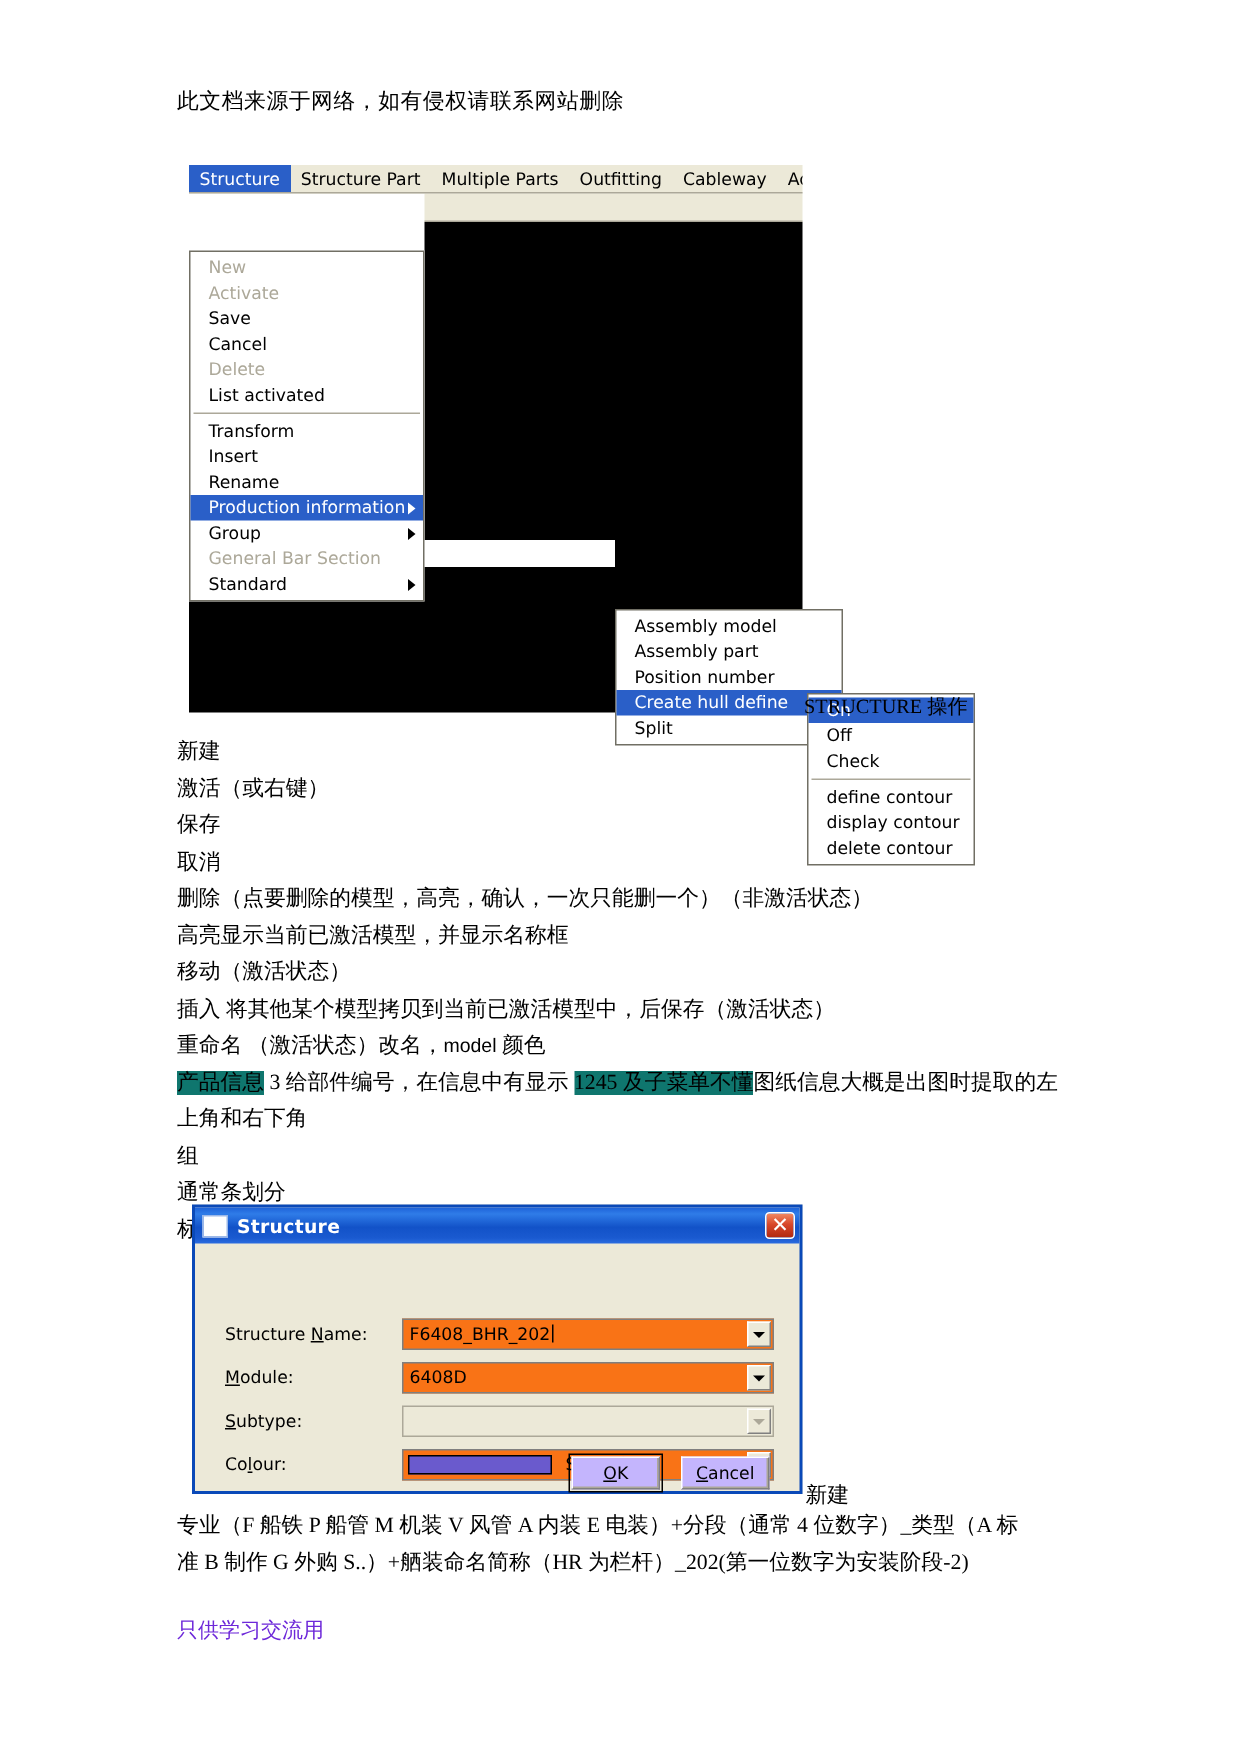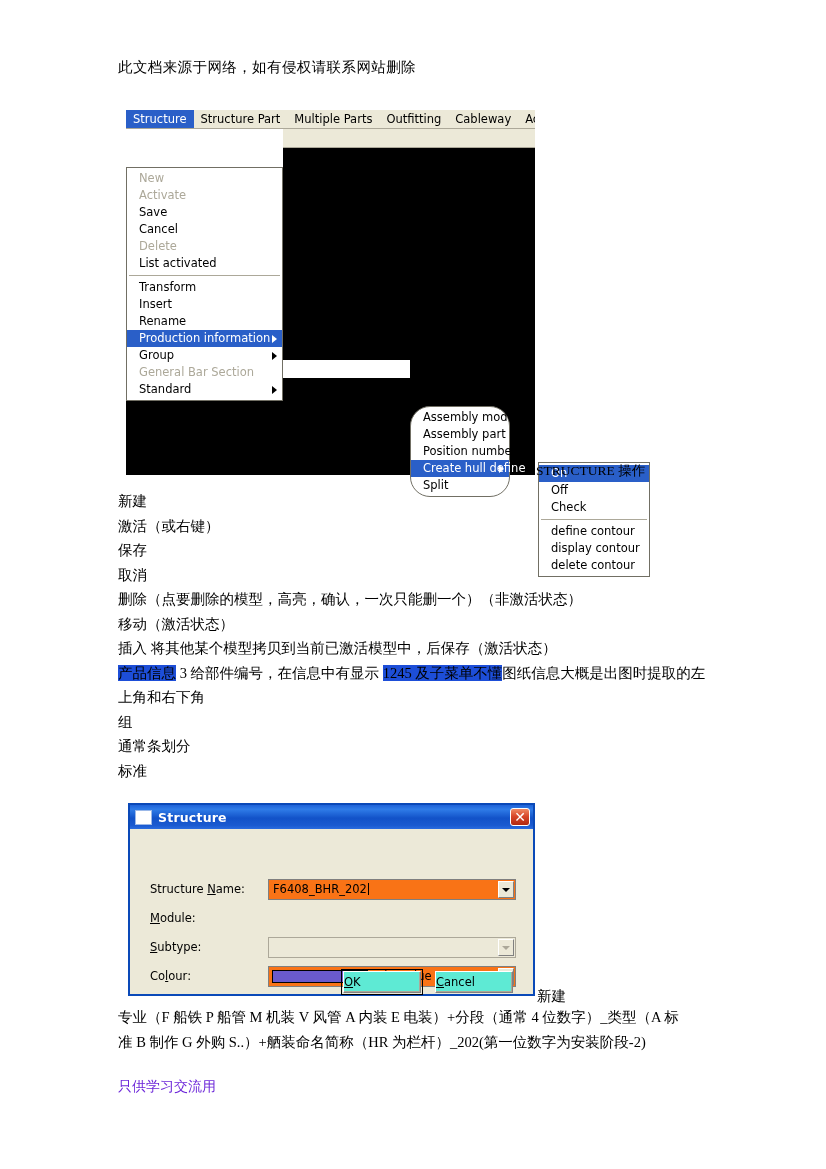--- a/index.html
+++ b/index.html
@@ -128,21 +128,21 @@
     right: 5px;
     top: 5px;
     width: 0; height: 0;
     border-left: 5px solid #000;
     border-top: 4px solid transparent;
     border-bottom: 4px solid transparent;
   }
   .item.sel .arrow { border-left-color: #ffffff; }
 
   #menu-structure { left: 0px; top: 19px; width: 157px; margin-top: 38px; }
-  #menu-production { left: 284px; top: 296px; width: 100px; border-radius: 20px; }
+  #menu-production { left: 284px; top: 296px; width: 152px; }
   #menu-hullmark  { left: 412px; top: 352px; width: 112px; }
 
   
   .shot1-caption {
     position: absolute;
     left: 536px;
     top: 462px;
     font-family: "Liberation Serif", serif;
     font-size: 13.5px;
     white-space: nowrap;
@@ -153,21 +153,21 @@
     position: absolute;
     left: 118px;
     top: 489px;
     width: 600px;
     font-family: "Liberation Serif", serif;
     font-size: 14.5px;
     line-height: 24.5px;
   }
   .body-text p { margin: 0; white-space: nowrap; }
   .body-text p.wrap { white-space: normal; }
-  .hl { background: #1d4ed8; }
+  .hl { background: #0f766e; }
   .latin { font-family: "Liberation Sans", sans-serif; font-size: 13px; }
 
   
   .dialog {
     position: absolute;
     left: 128px;
     top: 803px;
     width: 407px;
     height: 193px;
     background: #ece9d8;
@@ -293,29 +293,30 @@
     line-height: 15px;
   }
   .btnrow {
     position: absolute;
     right: 20px;
     top: 142px;
     display: flex;
     gap: 14px;
   }
   .dbtn {
-    width: 78px;
+    width: 59px;
     height: 22px;
-    background: #5eead4;
+    background: #c4b5fd;
     border: 1px solid #808080;
     border-top-color: #ffffff;
     border-left-color: #ffffff;
     box-shadow: inset -1px -1px 0 #aca899;
     font-size: 11.5px;
     line-height: 20px;
+    text-align: center;
     box-sizing: border-box;
     font-family: "DejaVu Sans", sans-serif;
   }
   .dbtn.default { outline: 1px solid #000; outline-offset: 1px; }
   .dialog-caption {
     position: absolute;
     left: 537px;
     top: 987px;
     font-family: "Liberation Serif", serif;
     font-size: 14.5px;
@@ -408,22 +409,24 @@
 </div>
 
 <div class="shot1-caption">STRUCTURE 操作</div>
 
 <div class="body-text">
   <p>新建</p>
   <p>激活（或右键）</p>
   <p>保存</p>
   <p>取消</p>
   <p>删除（点要删除的模型，高亮，确认，一次只能删一个）（非激活状态）</p>
+  <p>高亮显示当前已激活模型，并显示名称框</p>
   <p>移动（激活状态）</p>
   <p>插入 将其他某个模型拷贝到当前已激活模型中，后保存（激活状态）</p>
+  <p><span>重命名 （激活状态）改名，</span><span class="latin">model</span><span> 颜色</span></p>
   <p class="wrap"><span class="hl">产品信息</span><span>  3 给部件编号，在信息中有显示 </span><span class="hl">1245 及子菜单不懂</span><span>图纸信息大概是出图时提取的左上角和右下角</span></p>
   <p>组</p>
   <p>通常条划分</p>
   <p>标准</p>
 </div>
 
 <div class="dialog">
   <div class="dlg-title">
     <span class="dlg-sysicon"></span>
     <span class="dlg-title-text">Structure</span>
@@ -434,20 +437,24 @@
     <div class="frow" style="top:26px;">
       <span class="flabel"><span>Structure </span><u>N</u><span>ame:</span></span>
       <div class="combo">
         <span class="cval"><span>F6408_BHR_202</span><span class="caret-cursor"></span></span>
         <span class="cbtn"></span>
       </div>
     </div>
 
     <div class="frow" style="top:55px;">
       <span class="flabel"><span></span><u>M</u><span>odule:</span></span>
+      <div class="combo">
+        <span class="cval">6408D</span>
+        <span class="cbtn"></span>
+      </div>
     </div>
 
     <div class="frow" style="top:84px;">
       <span class="flabel"><span></span><u>S</u><span>ubtype:</span></span>
       <div class="combo dim">
         <span class="cval"></span>
         <span class="cbtn"></span>
       </div>
     </div>
 

